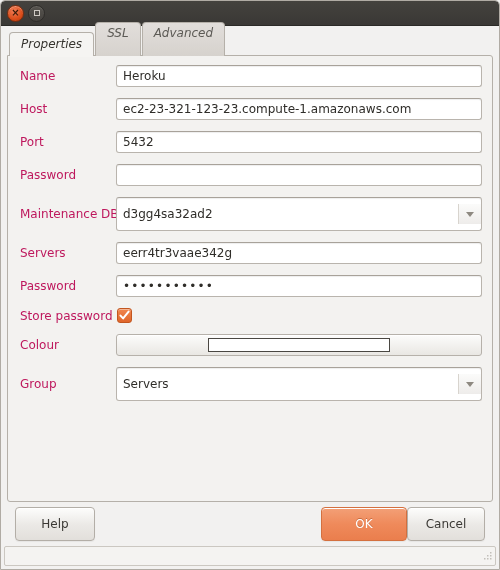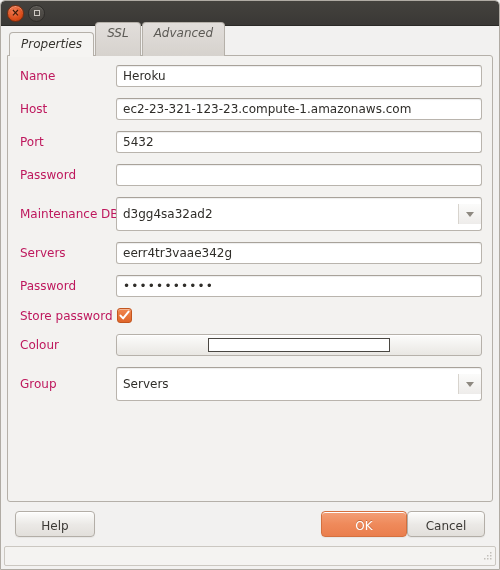--- a/index.html
+++ b/index.html
@@ -269,21 +269,21 @@
     min-height: 44px;
     box-sizing: border-box;
     display: flex;
     align-items: center;
     padding: 0 8px;
     background: #f2f1f0;
   }
   .spacer { flex: 1 1 auto; }
 
   .btn {
-    height: 26px;
+    height: 34px;
     min-width: 74px;
     box-sizing: border-box;
     padding: 7px 14px;
     font-size: 12px;
     font-family: inherit;
     color: #3b3935;
     background: linear-gradient(to bottom, #fdfdfc 0%, #ebe9e6 52%, #e2dfdb 100%);
     border: 1px solid #b3aea7;
     border-radius: 4px;
     box-shadow: inset 0 1px 0 #ffffff, 0 1px 1px rgba(0,0,0,.05);

